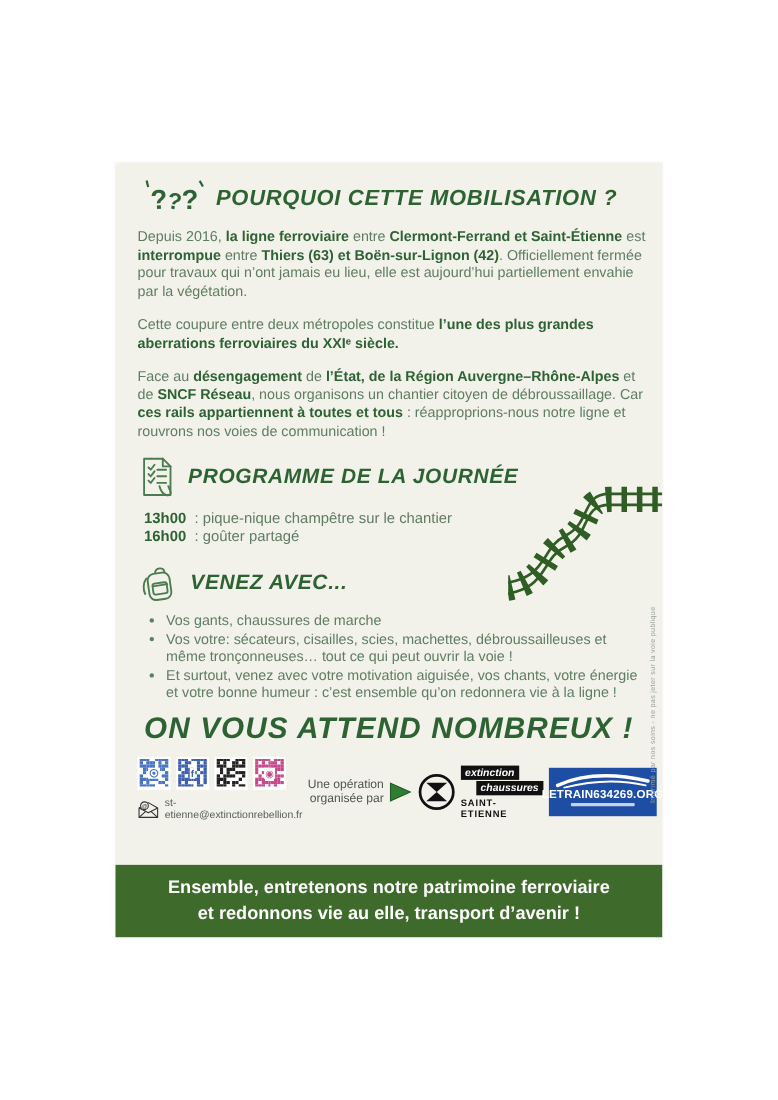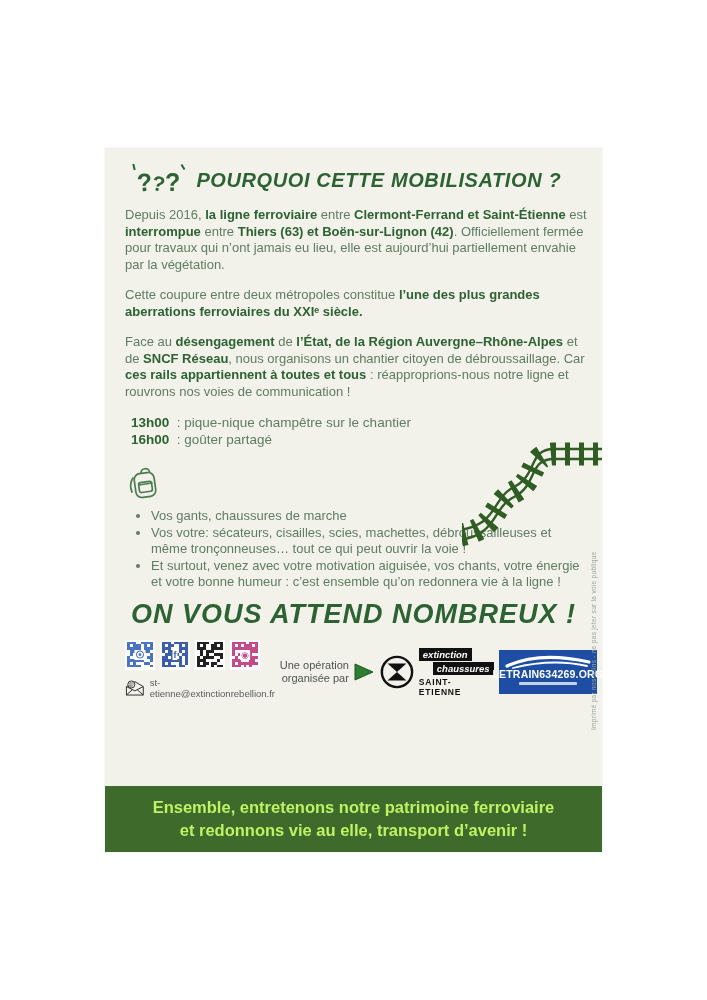--- a/index.html
+++ b/index.html
@@ -71,21 +71,21 @@
   .xr-chip.second { margin-left:14px; margin-top:1px; }
   .xr-city { margin-top:2px; font-size:8.5px; font-weight:800; color:#111; letter-spacing:.8px; }
 
   .letrain { width:98px; height:44px; background:var(--letrain,#1d4ea3); display:flex;
     flex-direction:column; align-items:center; justify-content:flex-start; padding-top:3px; }
   .letrain svg { display:block; }
   .letrain-text { color:#fff; font-weight:800; font-size:10.5px; letter-spacing:.2px; line-height:11px; }
   .letrain-sub { margin-top:2px; width:58px; height:3px; background:rgba(255,255,255,.75); border-radius:1px; }
 
   
-  .banner { height:66px; background:var(--banner,#3e6b2b); color:#bef264; text-align:center;
+  .banner { height:66px; background:var(--banner,#3e6b2b); color:#ffffff; text-align:center;
     display:flex; flex-direction:column; justify-content:center; gap:2px; }
   .banner div { font-size:16.5px; font-weight:700; line-height:21px; }
 
   
   .railway { position:absolute; top:282px; right:0; pointer-events:none; }
   .side-note { position:absolute; right:5px; top:382px; height:200px;
     writing-mode:vertical-rl; transform:rotate(180deg);
     font-size:6.5px; color:#9aa49c; letter-spacing:.3px; white-space:nowrap; }
 
   .icon-svg { flex:0 0 auto; }
@@ -105,36 +105,53 @@
         </div>
         <div class="sec-title">POURQUOI CETTE MOBILISATION ?</div>
       </div>
 
       <div class="paragraphs" id="intro">
           <p class="para"><span>Depuis 2016, </span><strong>la ligne ferroviaire</strong><span> entre </span><strong>Clermont-Ferrand et Saint-Étienne</strong><span> est </span><strong>interrompue</strong><span> entre </span><strong>Thiers (63) et Boën-sur-Lignon (42)</strong><span>. Officiellement fermée pour travaux qui n’ont jamais eu lieu, elle est aujourd’hui partiellement envahie par la végétation.</span></p>
           <p class="para"><span>Cette coupure entre deux métropoles constitue </span><strong>l’une des plus grandes aberrations ferroviaires du XXIᵉ siècle.</strong></p>
           <p class="para"><span>Face au </span><strong>désengagement</strong><span> de </span><strong>l’État, de la Région Auvergne–Rhône-Alpes</strong><span> et de </span><strong>SNCF Réseau</strong><span>, nous organisons un chantier citoyen de débroussaillage. Car </span><strong>ces rails appartiennent à toutes et tous</strong><span> : réapproprions-nous notre ligne et rouvrons nos voies de communication !</span></p>
         </div>
 
+      <div class="sec-head prog-head">
+        <svg class="icon-svg" width="36" height="40" viewBox="0 0 36 40">
+          <g fill="none" stroke="#4a7c4f" stroke-width="1.7" stroke-linecap="round" stroke-linejoin="round">
+            <path d="M6 3 H23 L30 10 V36 H6 Z"></path>
+            <path d="M23 3 V10 H30"></path>
+            <path d="M10 11 l2 2 l3.5 -4.5"></path>
+            <path d="M10 17 l2 2 l3.5 -4.5"></path>
+            <path d="M10 23 l2 2 l3.5 -4.5"></path>
+            <path d="M18 13 H26"></path>
+              <path d="M18 19 H26"></path>
+              <path d="M18 25 H26"></path>
+            <path d="M20 28 c1 4 3 7 6 8 c3 1 5 -1 4 -3 l-2 -5"></path>
+          </g>
+        </svg>
+        <div class="sec-title">PROGRAMME DE LA JOURNÉE</div>
+      </div>
 
       <div class="schedule" id="schedule">
           <div class="sched-row"><strong>13h00</strong> <span>: pique-nique champêtre sur le chantier</span></div>
           <div class="sched-row"><strong>16h00</strong> <span>: goûter partagé</span></div>
         </div>
 
       <div class="sec-head venez-head">
         <svg class="icon-svg" width="38" height="36" viewBox="0 0 38 36">
           <g fill="none" stroke="#4a7c4f" stroke-width="1.7" stroke-linecap="round" stroke-linejoin="round">
             <rect x="10" y="9" width="20" height="24" rx="6" transform="rotate(-8 20 21)"></rect>
             <path d="M16 9 c0 -5 8 -6 8.5 -1"></path>
             <rect x="14" y="18" width="13" height="10" rx="2" transform="rotate(-8 20 23)"></rect>
             <path d="M14 21 l13 -2"></path>
             <path d="M8 14 c-3 4 -3 10 -1 14"></path>
           </g>
         </svg>
+        <div class="sec-title">VENEZ AVEC...</div>
       </div>
 
       <ul class="bullets" id="bullets">
           <li>Vos gants, chaussures de marche</li>
           <li>Vos votre: sécateurs, cisailles, scies, machettes, débroussailleuses et même tronçonneuses… tout ce qui peut ouvrir la voie !</li>
           <li>Et surtout, venez avec votre motivation aiguisée, vos chants, votre énergie et votre bonne humeur : c’est ensemble qu’on redonnera vie à la ligne !</li>
         </ul>
 
       <div class="cta">ON VOUS ATTEND NOMBREUX !</div>
 

